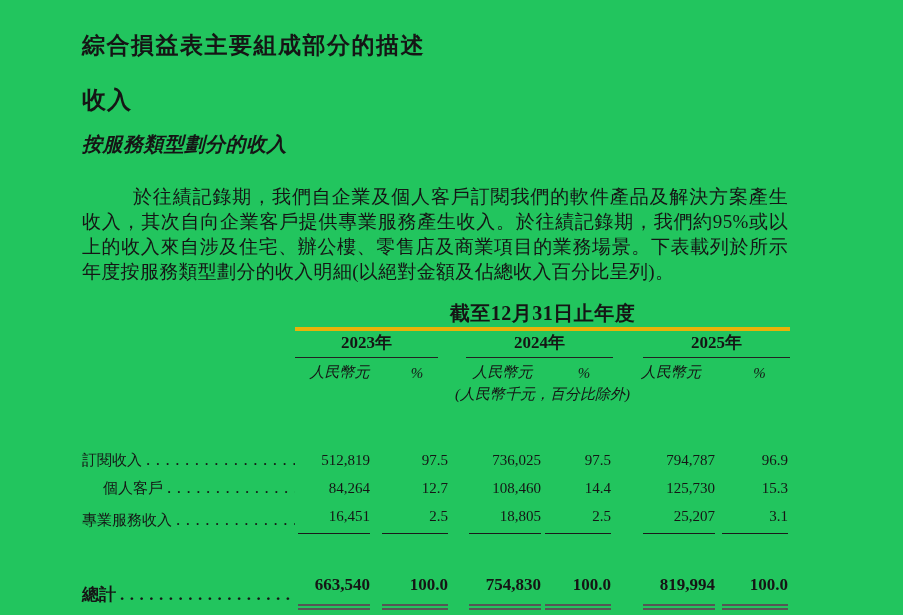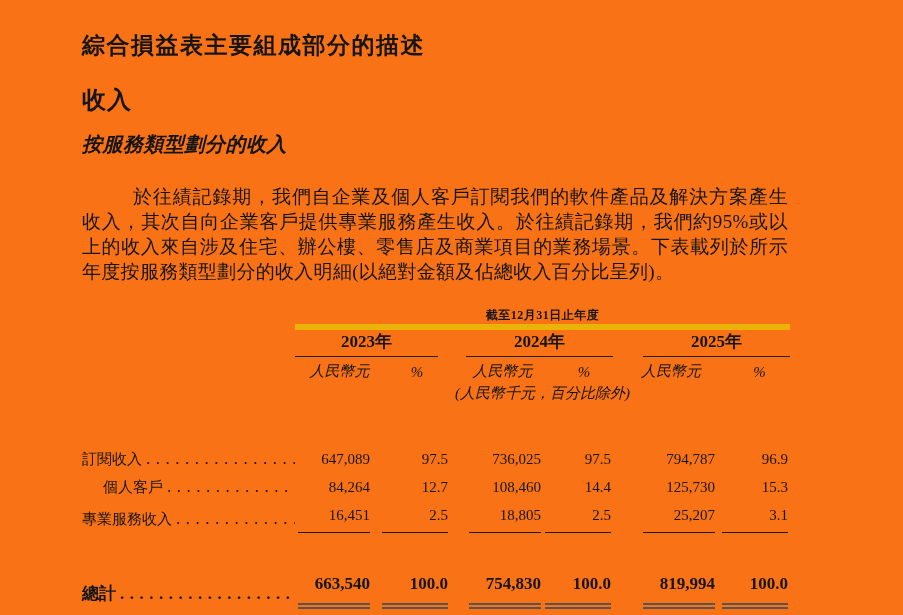--- a/index.html
+++ b/index.html
@@ -1,19 +1,19 @@
 <!DOCTYPE html>
 <html lang="zh-Hant"><head>
 <meta charset="utf-8">
 <style>
   html,body{margin:0;padding:0;background:#ffffff;}
   .page{
     position:relative;
     width:903px;height:615px;
-    background:#f97316;
+    background:#22c55e;
     color:#151515;
     font-family:"Liberation Serif","DejaVu Serif",serif;
     overflow:hidden;
   }
   
   .h1{
     position:absolute;left:82px;top:30px;
     font-size:23px;font-weight:bold;letter-spacing:1.5px;
   }
   .h2{
@@ -34,22 +34,22 @@
   .tablewrap{position:absolute;left:82px;top:300px;width:708px;}
   table{border-collapse:collapse;table-layout:fixed;width:708px;}
   td{padding:0;vertical-align:bottom;}
   .c-label{width:213px;}
   .c-rmb1{width:77px;}  .c-pct1{width:78px;}
   .c-rmb2{width:93px;}  .c-pct2{width:70px;}
   .c-rmb3{width:104px;} .c-pct3{width:73px;}
 
   tr.rA td.spanhead{
     height:24px;text-align:center;
-    font-size:12px;font-weight:bold;letter-spacing:0.5px;
-    border-bottom:6px solid #eab308;
+    font-size:20px;font-weight:bold;letter-spacing:0.5px;
+    border-bottom:4px solid #eab308;
   }
   tr.rB td{height:26px;}
   .grp{
     text-align:center;font-size:17px;font-weight:bold;
     border-bottom:1.5px solid #222222;padding-bottom:3px;
   }
   .g1{margin-right:12px;}
   .g2{margin-left:16px;}
   .g3{margin-left:30px;}
   tr.rC td{height:24px;}
@@ -155,21 +155,21 @@
             <td colspan="7"></td>
           </tr>
 
       <tr class="body">
         <td class="lab">
               <div class="labflex">
           <span class="lbl">訂閱收入</span>
           <span class="dots"></span>
         </div>
             </td>
-        <td class="num">647,089</td>
+        <td class="num">512,819</td>
         <td class="num">97.5</td>
         <td class="num">736,025</td>
         <td class="num">97.5</td>
         <td class="num">794,787</td>
         <td class="num">96.9</td>
       </tr>
 
 
       <tr class="body indent">
         <td class="lab">

